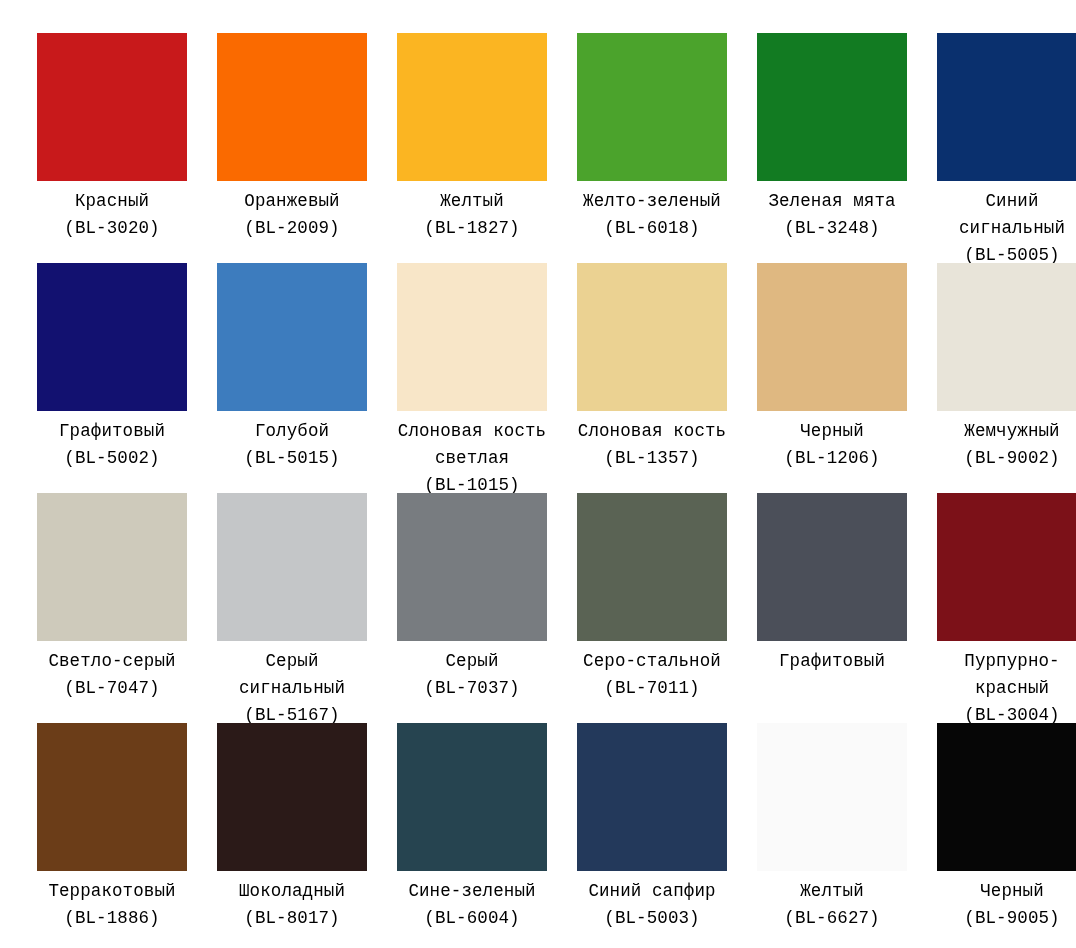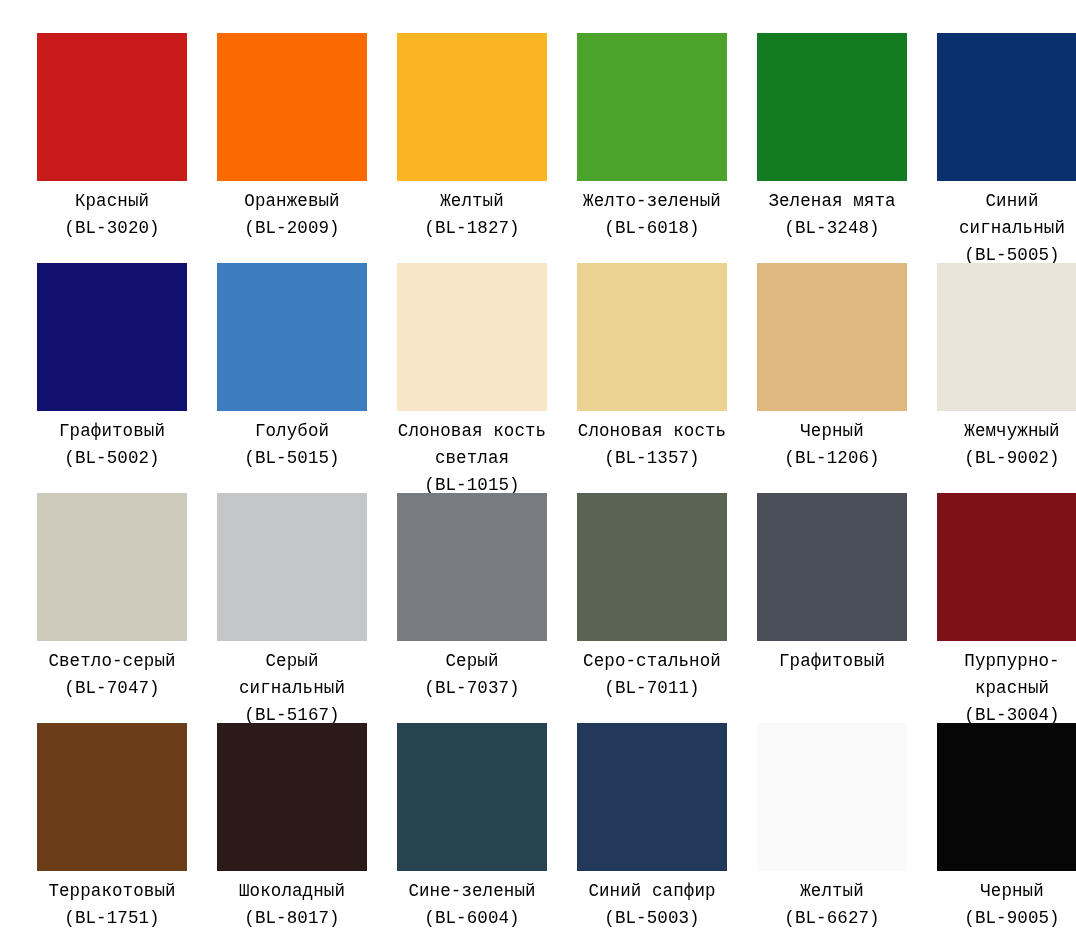--- a/index.html
+++ b/index.html
@@ -177,21 +177,21 @@
       <div class="swatch-chip" style="background: rgb(124, 17, 24);"></div>
       <div class="swatch-caption">
         <span class="swatch-name">Пурпурно-красный</span>
         <span class="swatch-code">(BL-3004)</span>
       </div>
     </div>
     <div class="swatch-cell">
       <div class="swatch-chip" style="background: rgb(107, 61, 24);"></div>
       <div class="swatch-caption">
         <span class="swatch-name">Терракотовый</span>
-        <span class="swatch-code">(BL-1751)</span>
+        <span class="swatch-code">(BL-1886)</span>
       </div>
     </div>
     <div class="swatch-cell">
       <div class="swatch-chip" style="background: rgb(43, 26, 24);"></div>
       <div class="swatch-caption">
         <span class="swatch-name">Шоколадный</span>
         <span class="swatch-code">(BL-8017)</span>
       </div>
     </div>
     <div class="swatch-cell">

